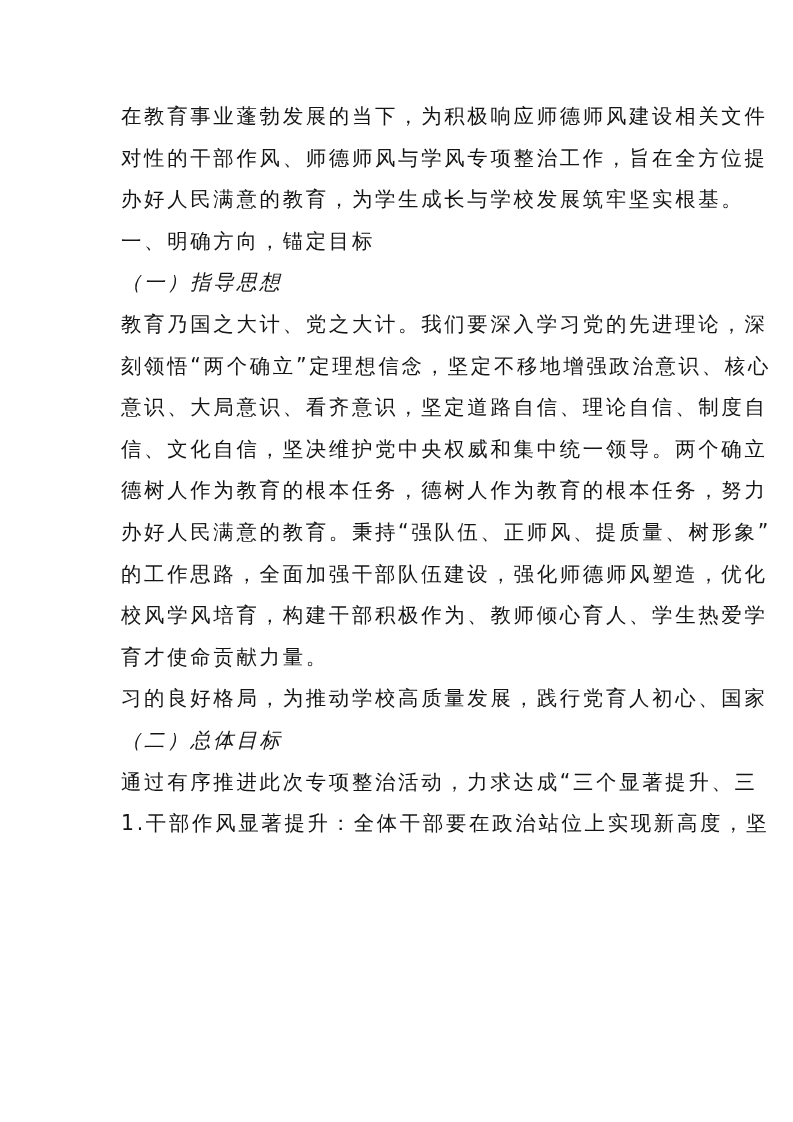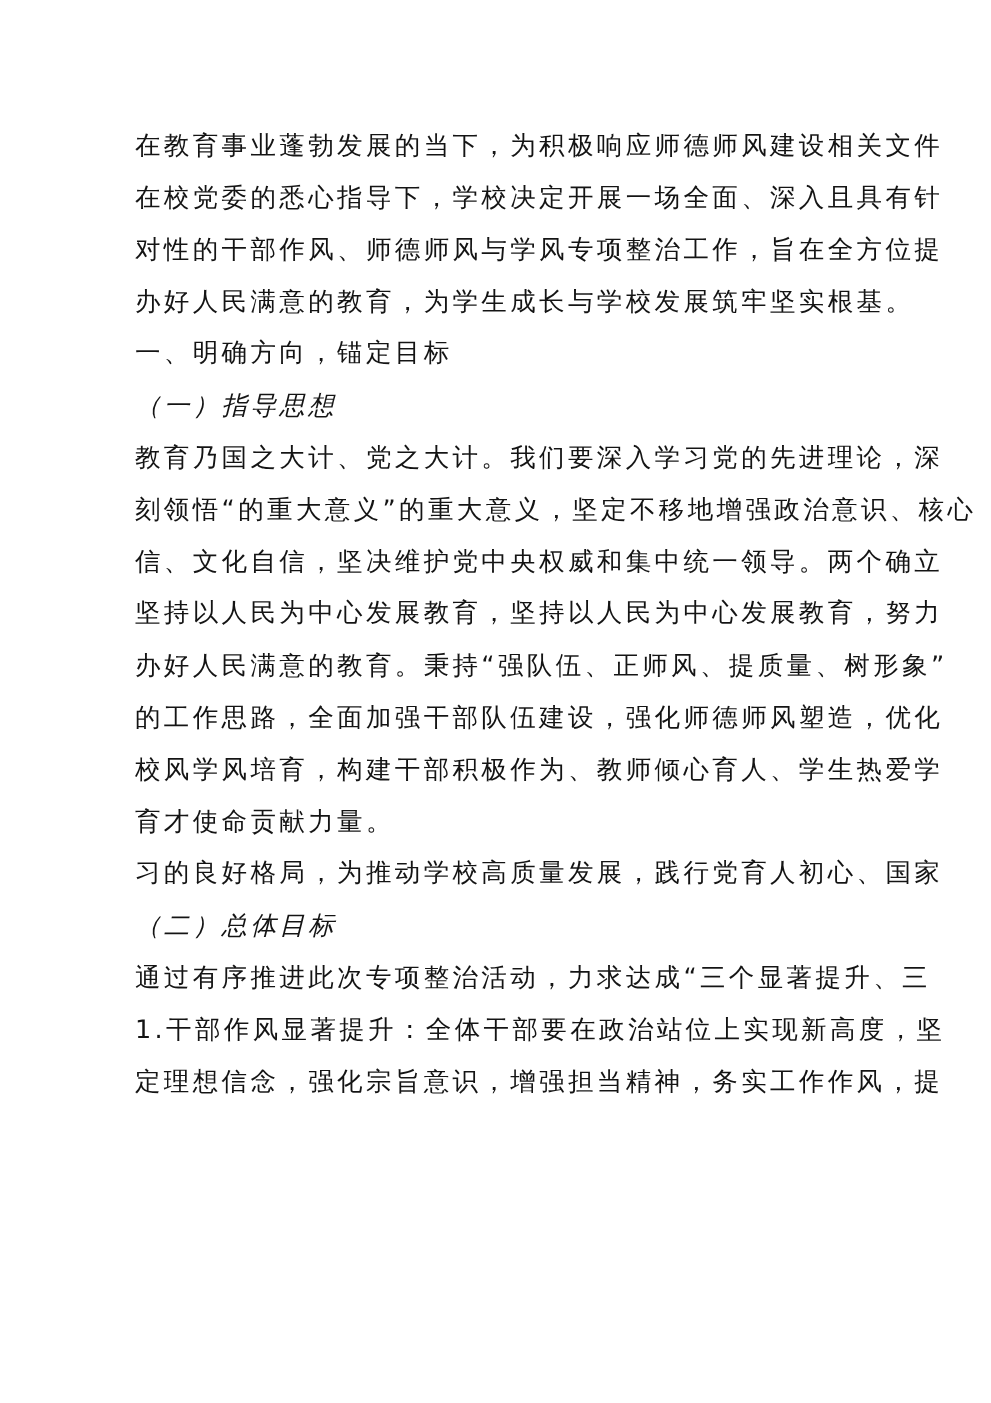--- a/index.html
+++ b/index.html
@@ -1,54 +1,53 @@
 <!DOCTYPE html>
 <html><head>
 <meta charset="utf-8">
 <style>
   html, body { margin: 0; padding: 0; background: #ffffff; }
   body { width: 793px; height: 1122px; position: relative; overflow: hidden; }
   .page {
     position: absolute;
-    left: 108px;
+    left: 121px;
     top: 96px;
     width: 556px;
     font-family: "DejaVu Sans", sans-serif;
     font-size: 20.4px;
     line-height: 41.6px;
     color: #141414;
     letter-spacing: 2.7px;
   }
   .line { display: block; white-space: nowrap; height: 41.6px; }
   .sub { padding-left: 0; font-style: italic; }
 </style>
 </head>
 <body>
 
 <div class="page">
   <div>
     <span class="line">在教育事业蓬勃发展的当下，为积极响应师德师风建设相关文件</span>
-    <span class="line">在校党委的悉心指导下，学校决定开展一场全面、深入且具有针</span>
     <span class="line">对性的干部作风、师德师风与学风专项整治工作，旨在全方位提</span>
     <span class="line">办好人民满意的教育，为学生成长与学校发展筑牢坚实根基。</span>
   </div>
   <span class="line">一、明确方向，锚定目标</span>
   <span class="line sub">（一）指导思想</span>
   <div>
     <span class="line">教育乃国之大计、党之大计。我们要深入学习党的先进理论，深</span>
-    <span class="line">刻领悟“的重大意义”的重大意义，坚定不移地增强政治意识、核心</span>
+    <span class="line">刻领悟“两个确立”定理想信念，坚定不移地增强政治意识、核心</span>
+    <span class="line">意识、大局意识、看齐意识，坚定道路自信、理论自信、制度自</span>
     <span class="line">信、文化自信，坚决维护党中央权威和集中统一领导。两个确立</span>
-    <span class="line">坚持以人民为中心发展教育，坚持以人民为中心发展教育，努力</span>
+    <span class="line">德树人作为教育的根本任务，德树人作为教育的根本任务，努力</span>
     <span class="line">办好人民满意的教育。秉持“强队伍、正师风、提质量、树形象”</span>
     <span class="line">的工作思路，全面加强干部队伍建设，强化师德师风塑造，优化</span>
     <span class="line">校风学风培育，构建干部积极作为、教师倾心育人、学生热爱学</span>
     <span class="line">育才使命贡献力量。</span>
     <span class="line">习的良好格局，为推动学校高质量发展，践行党育人初心、国家</span>
   </div>
   <span class="line sub">（二）总体目标</span>
   <div>
     <span class="line">通过有序推进此次专项整治活动，力求达成“三个显著提升、三</span>
   </div>
   <div>
     <span class="line">1.干部作风显著提升：全体干部要在政治站位上实现新高度，坚</span>
-    <span class="line">定理想信念，强化宗旨意识，增强担当精神，务实工作作风，提</span>
   </div>
 </div>
 
 </body></html>

